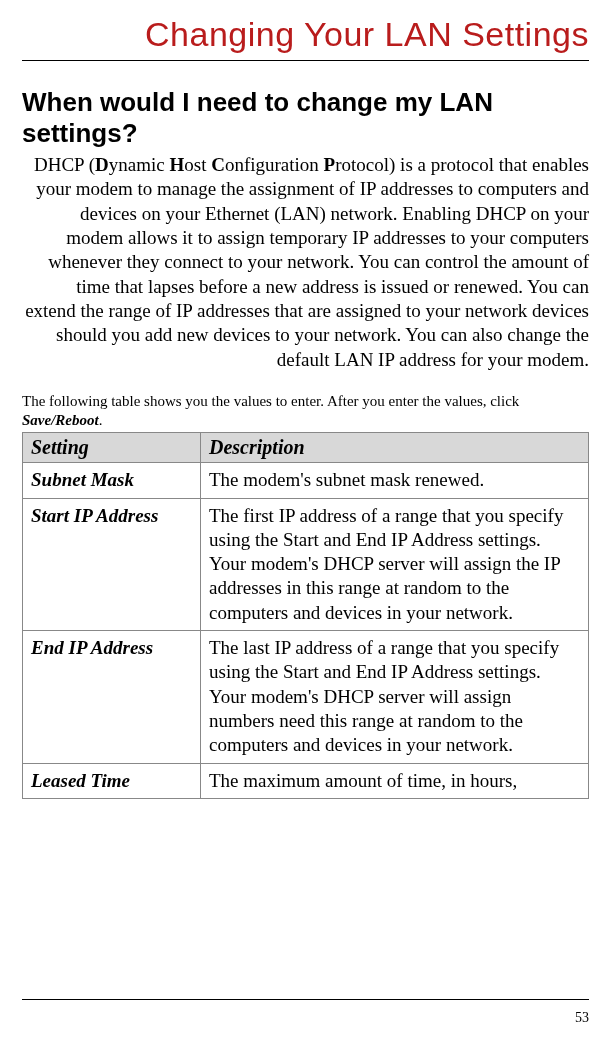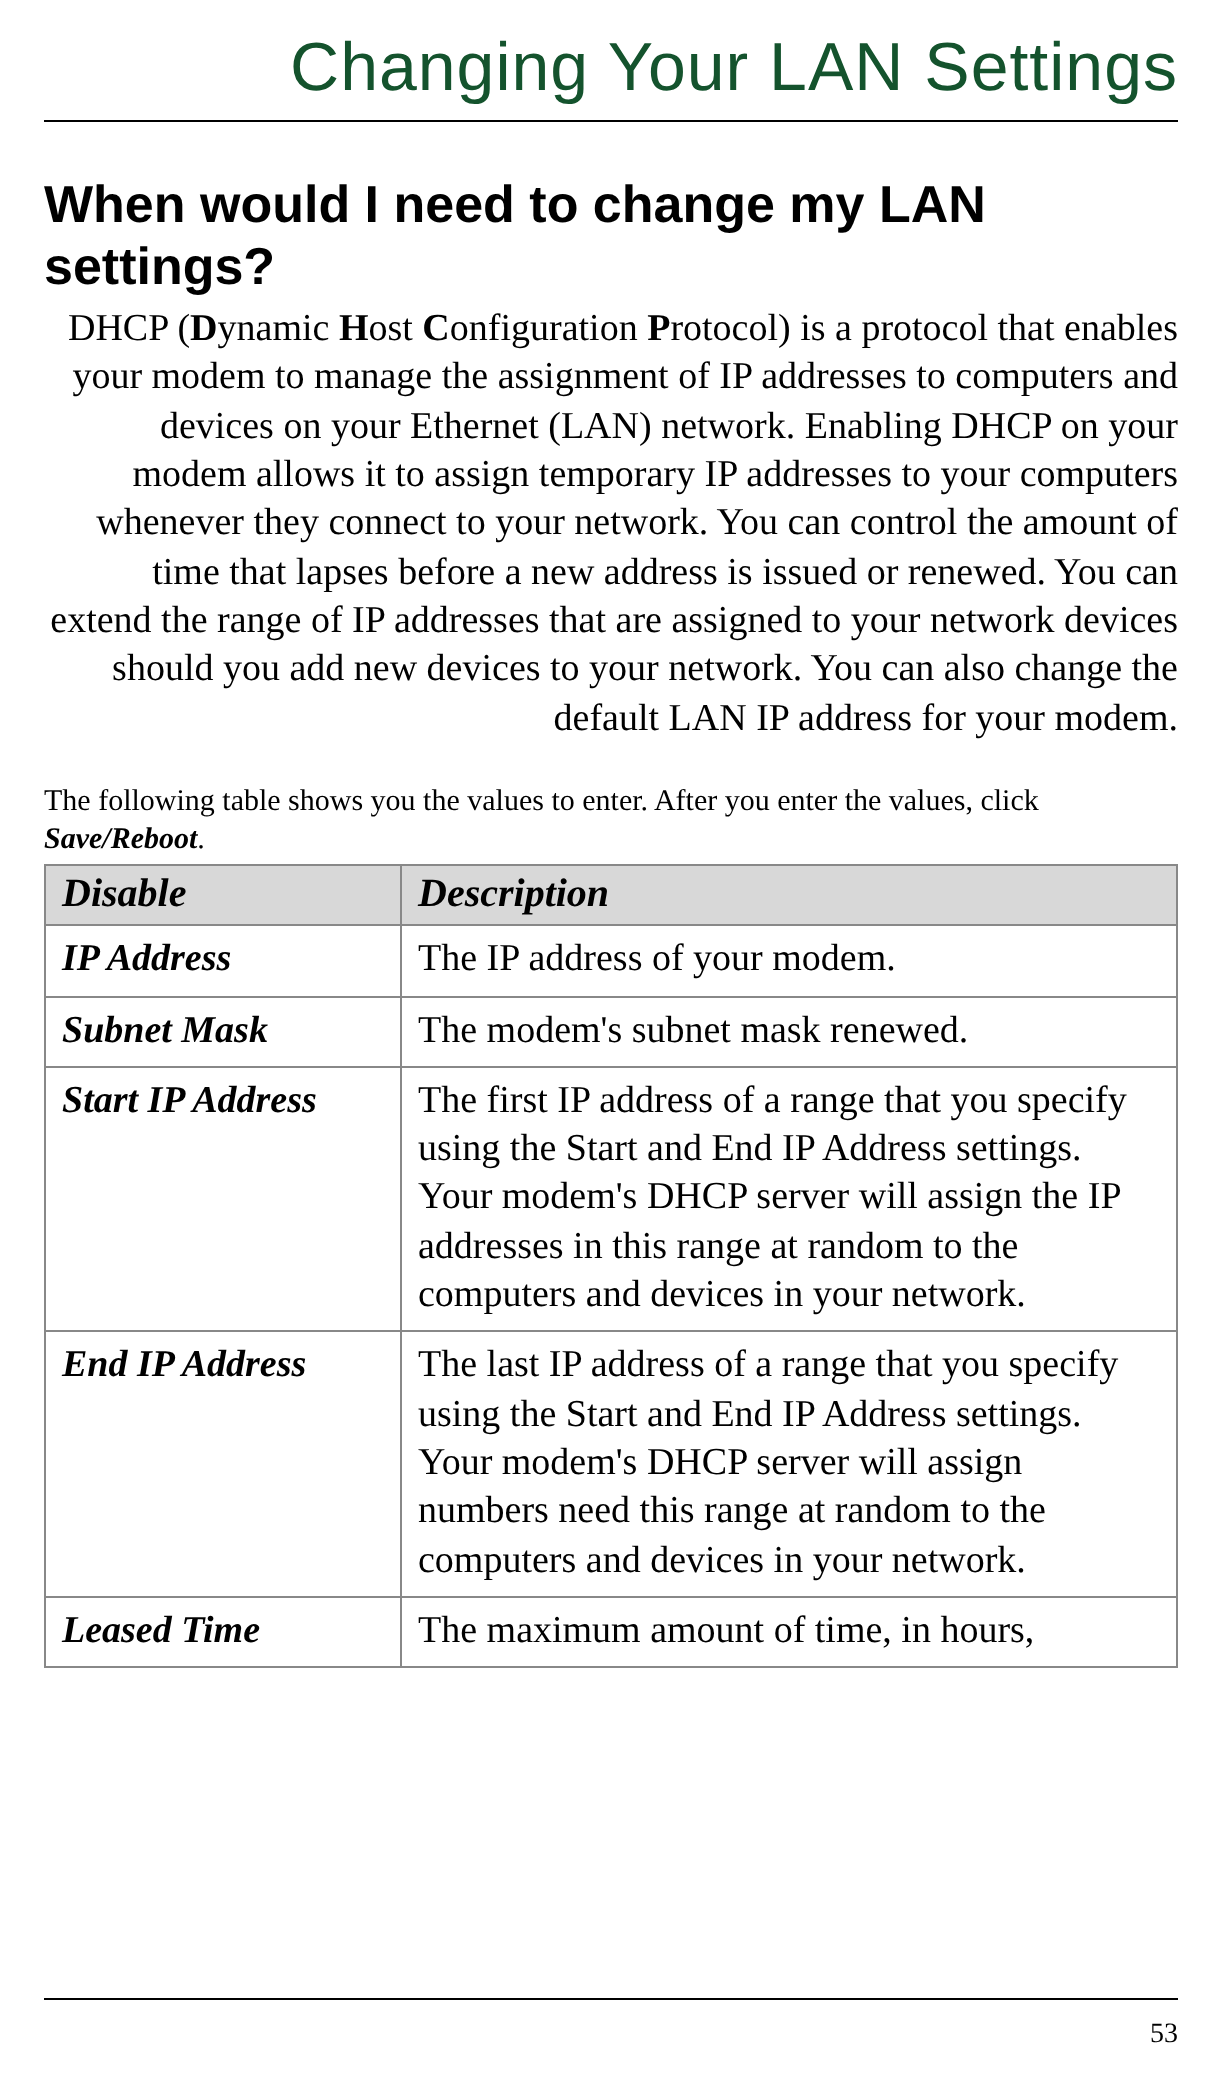--- a/index.html
+++ b/index.html
@@ -13,21 +13,21 @@
       background: white;
       font-family: Georgia, 'Times New Roman', serif;
       padding: 15px 18px 15px 22px;
       position: relative;
       color: #000;
     }
     .page-title {
       font-size: 34px;
       font-weight: normal;
       text-align: right;
-      color: #14532d;
+      color: #b91c1c;
       letter-spacing: 0.5px;
       padding-bottom: 6px;
       border-bottom: 1.5px solid #000;
       margin-bottom: 26px;
       font-family: Verdana, Geneva, sans-serif;
     }
     .section-heading {
       font-size: 26px;
       font-weight: bold;
       font-family: Arial, Helvetica, sans-serif;
@@ -106,29 +106,25 @@
   <span>DHCP (</span><span class="b">D</span><span>ynamic </span><span class="b">H</span><span>ost </span><span class="b">C</span><span>onfiguration </span><span class="b">P</span><span>rotocol) is a protocol that enables your modem to manage the assignment of IP addresses to computers and devices on your Ethernet (LAN) network. Enabling DHCP on your modem allows it to assign temporary IP addresses to your computers whenever they connect to your network. You can control the amount of time that lapses before a new address is issued or renewed. You can extend the range of IP addresses that are assigned to your network devices should you add new devices to your network. You can also change the default LAN IP address for your modem.</span>
 </p>
 
 <p class="intro-para">
   <span>The following table shows you the values to enter. After you enter the values, click </span><span class="sb">Save/Reboot</span><span>.</span>
 </p>
 
 <table class="settings">
   <thead>
     <tr>
-      <th>Disable</th>
+      <th>Setting</th>
       <th>Description</th>
     </tr>
   </thead>
   <tbody>
-    <tr>
-      <td class="setting-name">IP Address</td>
-      <td><span>The IP address of your modem.</span><span class="tb"></span><span></span><span class="tb"></span><span></span></td>
-    </tr>
     <tr>
       <td class="setting-name">Subnet Mask</td>
       <td><span>The modem's subnet mask renewed.</span><span class="tb"></span><span></span><span class="tb"></span><span></span></td>
     </tr>
     <tr>
       <td class="setting-name">Start IP Address</td>
       <td><span>The first IP address of a range that you specify using the Start and End IP Address settings. Your modem's DHCP server will assign the IP addresses in this range at random to the computers and devices in your network.</span><span class="tb"></span><span></span><span class="tb"></span><span></span></td>
     </tr>
     <tr>
       <td class="setting-name">End IP Address</td>

